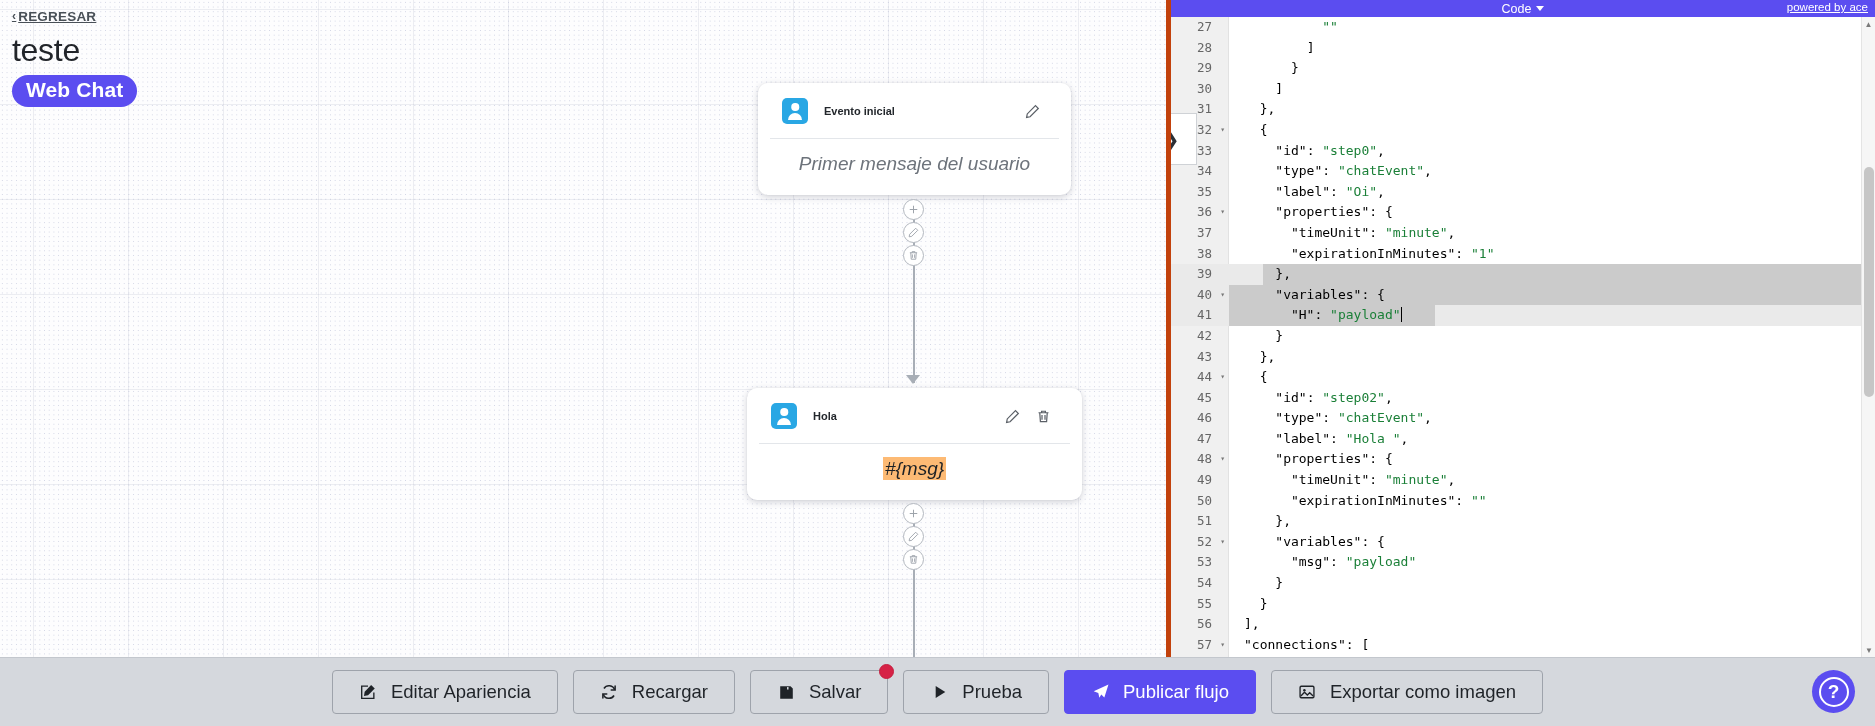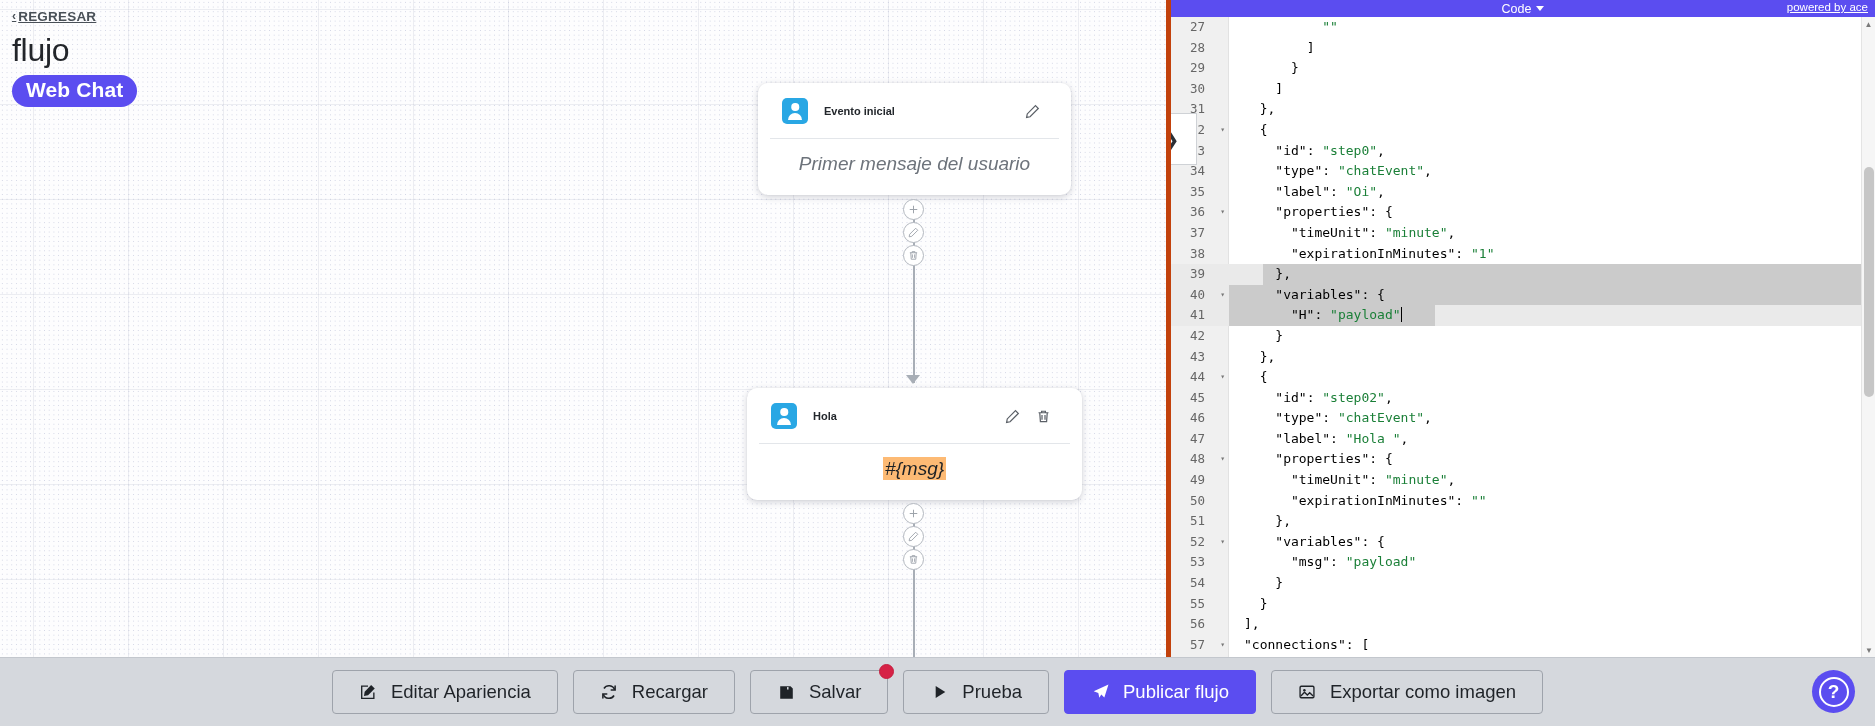--- a/index.html
+++ b/index.html
@@ -158,21 +158,21 @@
     position: absolute; left: 0; top: 0; width: 58px; height: 100%;
     background: #f0f0f0; border-right: 1px solid #e2e2e2;
   }
   #code-lines { position: absolute; left: 0; top: 0; right: 0; }
   .code-row {
     height: 20.6px; line-height: 20.6px;
     display: flex; white-space: pre; position: relative;
   }
   .ln {
     width: 58px; flex: 0 0 58px;
-    text-align: right; padding-right: 24px;
+    text-align: right; padding-right: 17px;
     color: #666; font-size: 12.5px;
     position: relative;
   }
   .ln .fold {
     position: absolute; right: 4px; top: 0;
     color: #777; font-size: 8px;
   }
   .code-text { padding-left: 15px; color: #000; position: relative; }
   .tok-key { color: #000; }
   .tok-str { color: #1a7f37; }
@@ -263,21 +263,21 @@
 
 <div id="app">
 
   <div id="canvas">
 
     <div id="flow-header">
       <div id="back-link">
         <span class="chev">‹</span>
           <span>REGRESAR</span>
       </div>
-      <div id="flow-title">flujo</div>
+      <div id="flow-title">teste</div>
       <div id="channel-badge">Web Chat</div>
     </div>
 
     <div class="node" style="left:758px; top:83px; width:313px;">
       <div class="node-head">
         <span class="node-avatar"></span>
         <span class="node-title">Evento inicial</span>
         <span class="node-actions">
           <span class="icon-btn">
             <svg viewBox="0 0 16 16" width="15" height="15" fill="none" stroke="currentColor" stroke-width="1.3">

